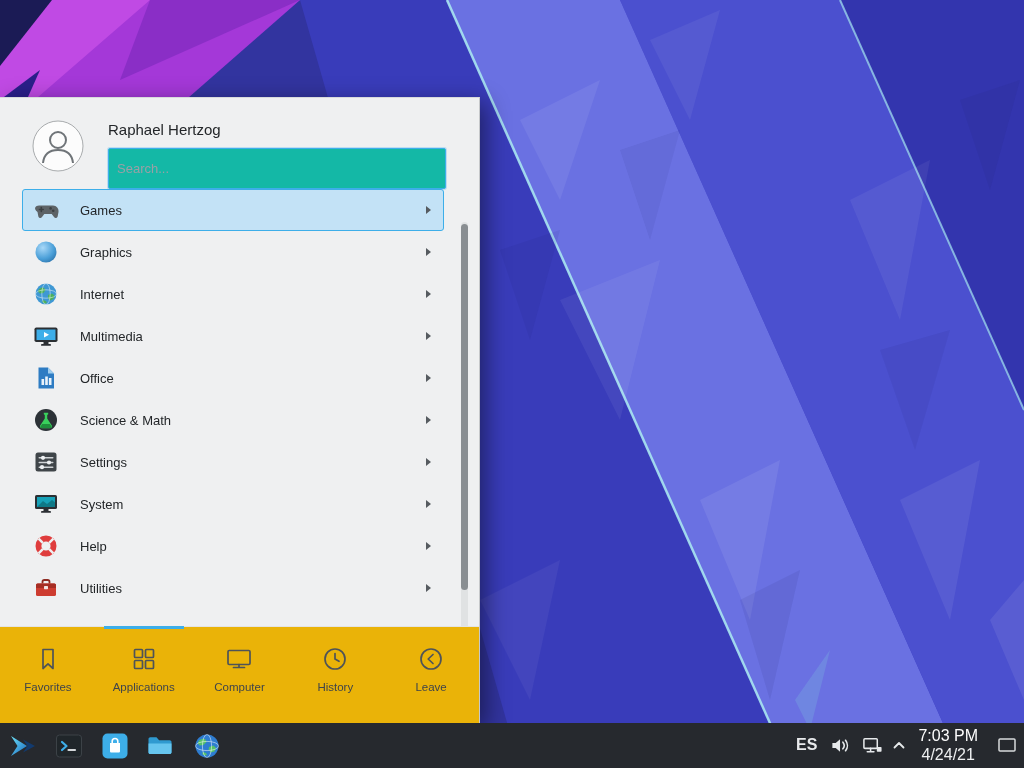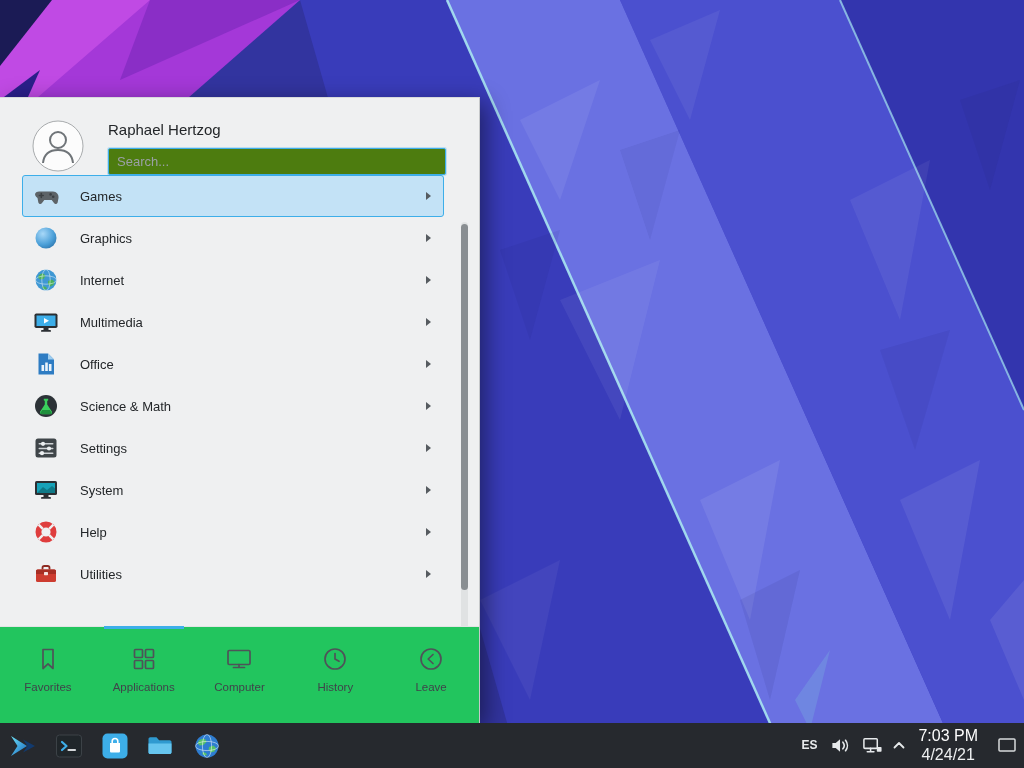--- a/index.html
+++ b/index.html
@@ -16,22 +16,22 @@
     position:absolute; left:0; top:97px; width:480px; height:626px;
     background:#eff0f1; box-shadow:6px 6px 22px rgba(0,0,0,.45);
     border-right:1px solid #c6c8ca; border-top:1px solid #d8dadb;
     z-index:5;
   }
   .kickoff-header { display:flex; align-items:flex-start; padding:22px 30px 0 32px; }
   .avatar { width:52px; height:52px; flex:0 0 auto; }
   .header-right { margin-left:24px; padding-top:1px; }
   .user-name { font-size:15px; color:#232629; margin-bottom:10px; }
   .search-input {
-    width:338px; height:27px; border:1px solid #3daee9; border-radius:2px;
-    background:#4d7c0f; padding:0 8px; font-size:13px; color:#232629; outline:none;
+    width:338px; height:41px; border:1px solid #3daee9; border-radius:2px;
+    background:#14b8a6; padding:0 8px; font-size:13px; color:#232629; outline:none;
     box-shadow:0 0 0 1px rgba(61,174,233,.28);
     font-family:"Liberation Sans","DejaVu Sans",sans-serif;
   }
   .search-input::placeholder { color:#9aa0a5; }
   .section-label { margin:28px 0 8px 20px; font-size:12px; color:#75797d; }
 
   .cat-list { margin-left:22px; width:422px; height:408px; overflow:hidden; }
   .cat-item {
     display:flex; align-items:center; height:42px; padding:0 12px 0 10px;
     border:1px solid transparent; border-radius:3px; cursor:default;
@@ -49,38 +49,38 @@
     position:absolute; left:461px; top:124px; width:7px; height:409px;
     background:#e0e2e3; border-radius:3.5px;
   }
   .kickoff-scrollbar .thumb {
     position:absolute; left:0; top:2px; width:7px; height:366px;
     background:#898e92; border-radius:3.5px;
   }
 
   .tab-bar {
     position:absolute; left:0; bottom:0; width:100%; height:97px;
-    background:#22c55e; display:flex; border-top:1px solid #e3e4e5;
+    background:#eab308; display:flex; border-top:1px solid #e3e4e5;
   }
   .tab-indicator { position:absolute; top:-1px; left:104px; width:80px; height:3px; background:#3daee9; }
   .tab { flex:1 1 0; display:flex; flex-direction:column; align-items:center; padding-top:17px; }
   .tab-icon { width:30px; height:30px; }
   .tab-icon svg { width:30px; height:30px; display:block; }
   .tab-label { font-size:11.5px; color:#3f444a; margin-top:7px; }
 
   
   .panel {
     position:absolute; left:0; bottom:0; width:100%; height:45px;
     background:#26292e; display:flex; align-items:center; z-index:10;
   }
   .panel-left { display:flex; align-items:center; padding-left:8px; gap:16px; }
   .launcher { width:30px; height:30px; }
   .launcher svg { width:30px; height:30px; display:block; }
   .panel-right { margin-left:auto; display:flex; align-items:center; }
-  .kbd-layout { font-size:12px; font-weight:bold; color:#e8eaec; margin-right:13px; }
+  .kbd-layout { font-size:16px; font-weight:bold; color:#e8eaec; margin-right:13px; }
   .tray-icon { display:block; margin-right:11px; }
   .tray-icon svg { display:block; }
   .net-margin { margin-right:9px; }
   .chev-margin { margin-right:12px; }
   .clock { text-align:center; margin-right:18px; }
   .clock .time { font-size:16px; color:#fdfdfd; line-height:1.15; }
   .clock .date { font-size:16px; color:#eef0f1; }
   .show-desktop { width:22px; height:22px; margin-right:6px; }
 </style>
 </head>

